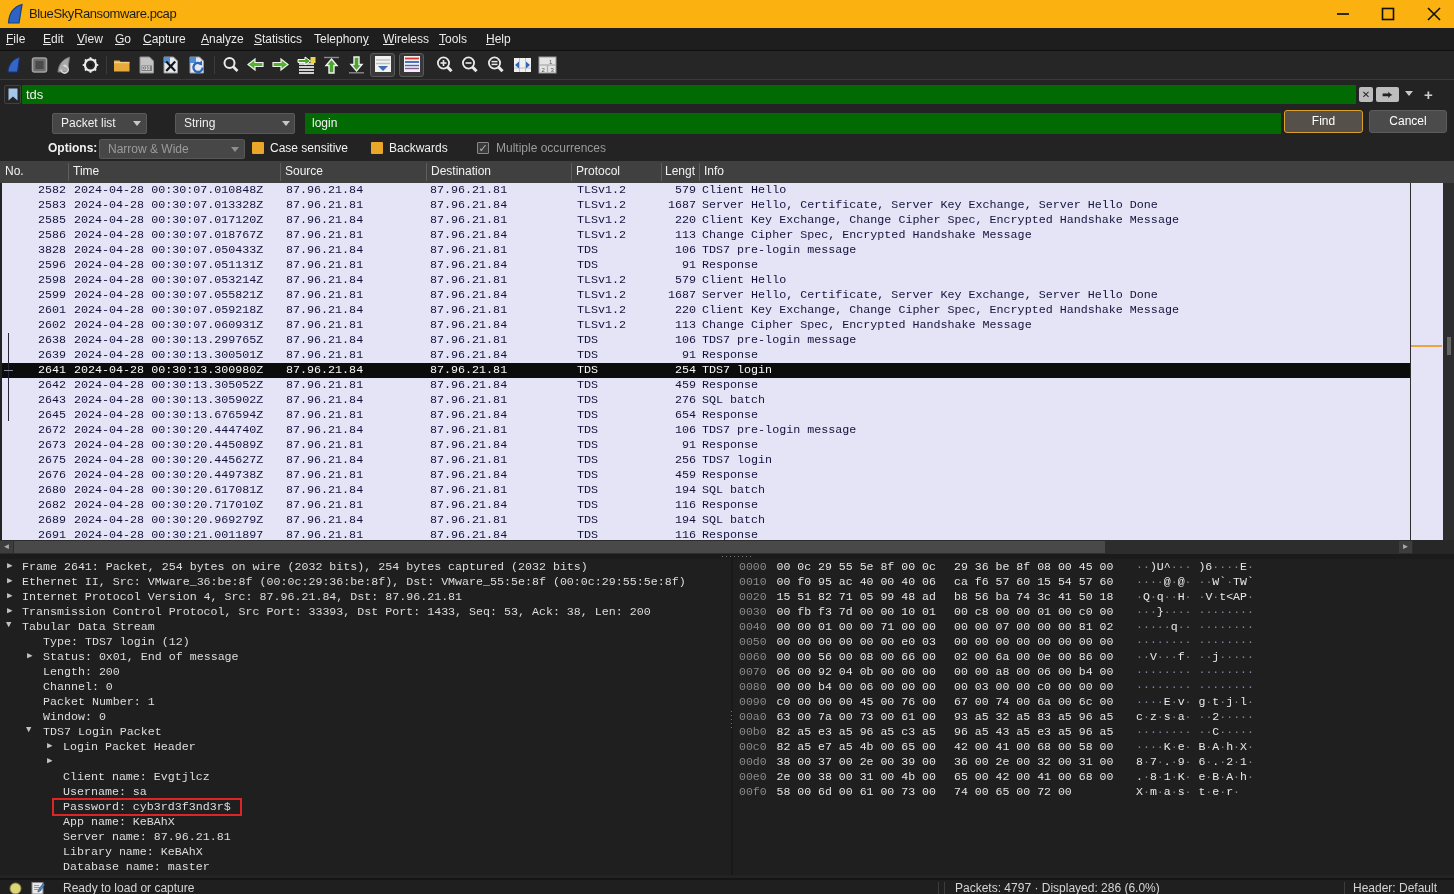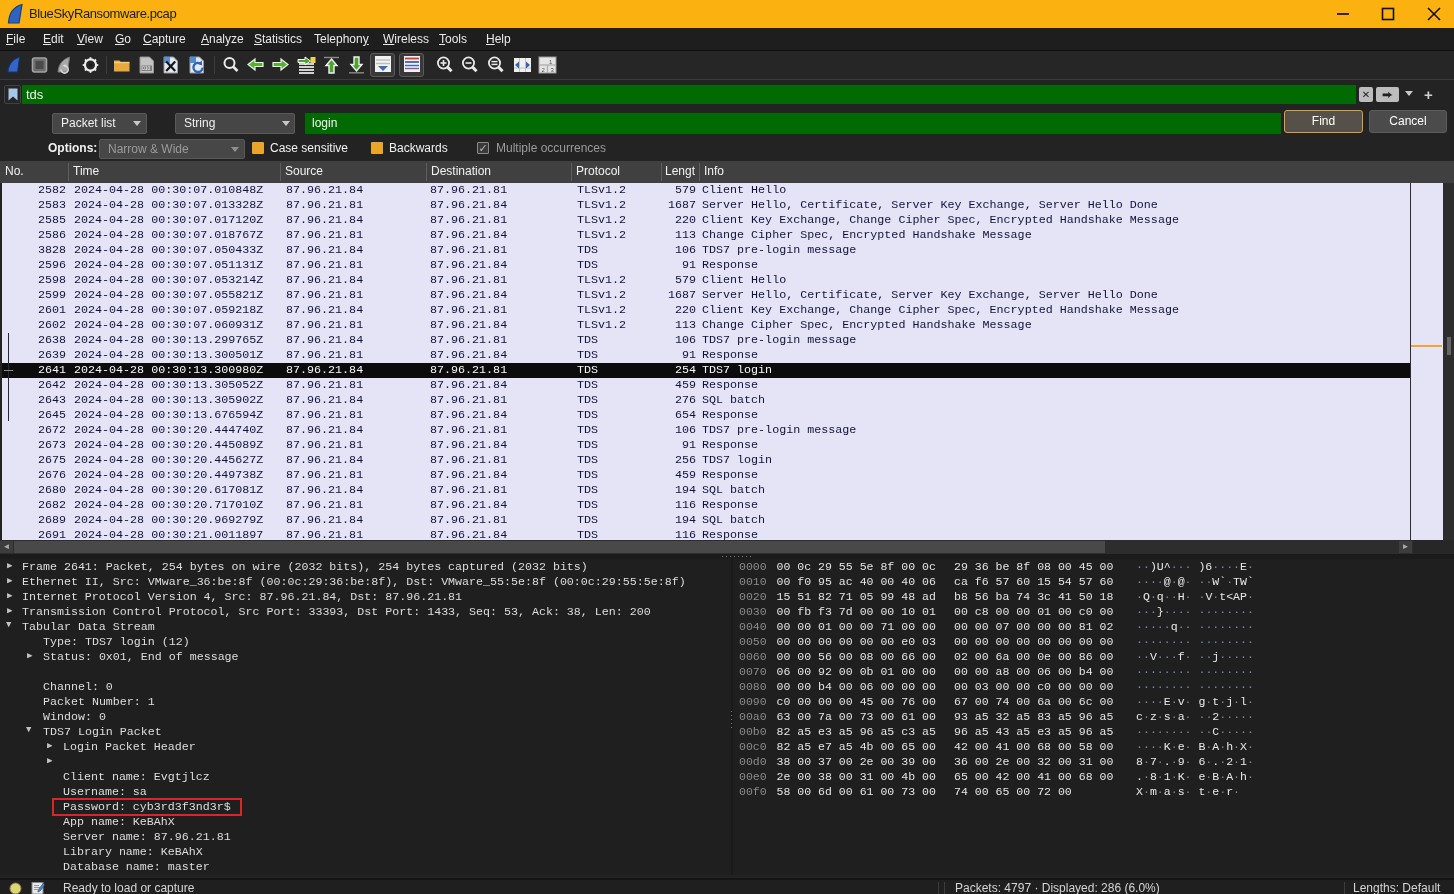--- a/index.html
+++ b/index.html
@@ -343,20 +343,21 @@
       <div class="dline" style="top:15px;left:22px">Ethernet II, Src: VMware_36:be:8f (00:0c:29:36:be:8f), Dst: VMware_55:5e:8f (00:0c:29:55:5e:8f)</div>
 <span class="arr" style="left:7px;top:31px">▶</span>
       <div class="dline" style="top:30px;left:22px">Internet Protocol Version 4, Src: 87.96.21.84, Dst: 87.96.21.81</div>
 <span class="arr" style="left:7px;top:46px">▶</span>
       <div class="dline" style="top:45px;left:22px">Transmission Control Protocol, Src Port: 33393, Dst Port: 1433, Seq: 53, Ack: 38, Len: 200</div>
 <span class="arr" style="left:6px;top:61px">▼</span>
       <div class="dline" style="top:60px;left:22px">Tabular Data Stream</div>
 <div class="dline" style="top:75px;left:43px">Type: TDS7 login (12)</div>
 <span class="arr" style="left:27px;top:91px">▶</span>
       <div class="dline" style="top:90px;left:43px">Status: 0x01, End of message</div>
+<div class="dline" style="top:105px;left:43px">Length: 200</div>
 <div class="dline" style="top:120px;left:43px">Channel: 0</div>
 <div class="dline" style="top:135px;left:43px">Packet Number: 1</div>
 <div class="dline" style="top:150px;left:43px">Window: 0</div>
 <span class="arr" style="left:26px;top:166px">▼</span>
       <div class="dline" style="top:165px;left:43px">TDS7 Login Packet</div>
 <span class="arr" style="left:47px;top:181px">▶</span>
       <div class="dline" style="top:180px;left:63px">Login Packet Header</div>
 <span class="arr" style="left:47px;top:196px">▶</span>
 <div class="dline" style="top:210px;left:63px">Client name: Evgtjlcz</div>
 <div class="dline" style="top:225px;left:63px">Username: sa</div>
@@ -393,21 +394,21 @@
       <div class="xline asc" style="left:403px;top:60px"><span class="d">·</span><span class="d">·</span><span class="d">·</span><span class="d">·</span><span class="d">·</span>q<span class="d">·</span><span class="d">·</span> <span class="d">·</span><span class="d">·</span><span class="d">·</span><span class="d">·</span><span class="d">·</span><span class="d">·</span><span class="d">·</span><span class="d">·</span></div>
 <div class="xline off" style="left:6px;top:75px">0050</div>
       <div class="xline hx" style="left:43.5px;top:75px">00 00 00 00 00 00 e0 03</div>
       <div class="xline hx" style="left:221px;top:75px">00 00 00 00 00 00 00 00</div>
       <div class="xline asc" style="left:403px;top:75px"><span class="d">·</span><span class="d">·</span><span class="d">·</span><span class="d">·</span><span class="d">·</span><span class="d">·</span><span class="d">·</span><span class="d">·</span> <span class="d">·</span><span class="d">·</span><span class="d">·</span><span class="d">·</span><span class="d">·</span><span class="d">·</span><span class="d">·</span><span class="d">·</span></div>
 <div class="xline off" style="left:6px;top:90px">0060</div>
       <div class="xline hx" style="left:43.5px;top:90px">00 00 56 00 08 00 66 00</div>
       <div class="xline hx" style="left:221px;top:90px">02 00 6a 00 0e 00 86 00</div>
       <div class="xline asc" style="left:403px;top:90px"><span class="d">·</span><span class="d">·</span>V<span class="d">·</span><span class="d">·</span><span class="d">·</span>f<span class="d">·</span> <span class="d">·</span><span class="d">·</span>j<span class="d">·</span><span class="d">·</span><span class="d">·</span><span class="d">·</span><span class="d">·</span></div>
 <div class="xline off" style="left:6px;top:105px">0070</div>
-      <div class="xline hx" style="left:43.5px;top:105px">06 00 92 00 0b 01 00 00</div>
+      <div class="xline hx" style="left:43.5px;top:105px">06 00 92 04 0b 00 00 00</div>
       <div class="xline hx" style="left:221px;top:105px">00 00 a8 00 06 00 b4 00</div>
       <div class="xline asc" style="left:403px;top:105px"><span class="d">·</span><span class="d">·</span><span class="d">·</span><span class="d">·</span><span class="d">·</span><span class="d">·</span><span class="d">·</span><span class="d">·</span> <span class="d">·</span><span class="d">·</span><span class="d">·</span><span class="d">·</span><span class="d">·</span><span class="d">·</span><span class="d">·</span><span class="d">·</span></div>
 <div class="xline off" style="left:6px;top:120px">0080</div>
       <div class="xline hx" style="left:43.5px;top:120px">00 00 b4 00 06 00 00 00</div>
       <div class="xline hx" style="left:221px;top:120px">00 03 00 00 c0 00 00 00</div>
       <div class="xline asc" style="left:403px;top:120px"><span class="d">·</span><span class="d">·</span><span class="d">·</span><span class="d">·</span><span class="d">·</span><span class="d">·</span><span class="d">·</span><span class="d">·</span> <span class="d">·</span><span class="d">·</span><span class="d">·</span><span class="d">·</span><span class="d">·</span><span class="d">·</span><span class="d">·</span><span class="d">·</span></div>
 <div class="xline off" style="left:6px;top:135px">0090</div>
       <div class="xline hx" style="left:43.5px;top:135px">c0 00 00 00 45 00 76 00</div>
       <div class="xline hx" style="left:221px;top:135px">67 00 74 00 6a 00 6c 00</div>
       <div class="xline asc" style="left:403px;top:135px"><span class="d">·</span><span class="d">·</span><span class="d">·</span><span class="d">·</span>E<span class="d">·</span>v<span class="d">·</span> g<span class="d">·</span>t<span class="d">·</span>j<span class="d">·</span>l<span class="d">·</span></div>
@@ -445,14 +446,14 @@
         <line x1="3" y1="4.5" x2="8" y2="4.5" stroke="#999"></line>
         <line x1="3" y1="6.5" x2="9" y2="6.5" stroke="#999"></line>
         <line x1="3" y1="8.5" x2="7" y2="8.5" stroke="#999"></line>
         <path d="M12.5 2 L7.5 8.5 L6.8 11 L9.2 10 L13.5 4 Z" fill="#4a86c8" stroke="#2a4a78" stroke-width="0.6"></path>
       </svg>
  <div class="txt" style="left:63px">Ready to load or capture</div>
  <div class="ssep" style="left:938px"></div>
       <div class="ssep" style="left:944px"></div>
  <div class="txt" style="left:955px">Packets: 4797 · Displayed: 286 (6.0%)</div>
  <div class="ssep" style="left:1344px"></div>
- <div class="txt" style="left:1353px">Lengths: Default</div>
+ <div class="txt" style="left:1353px">Header: Default</div>
 </div>
 </div>
 </body></html>

